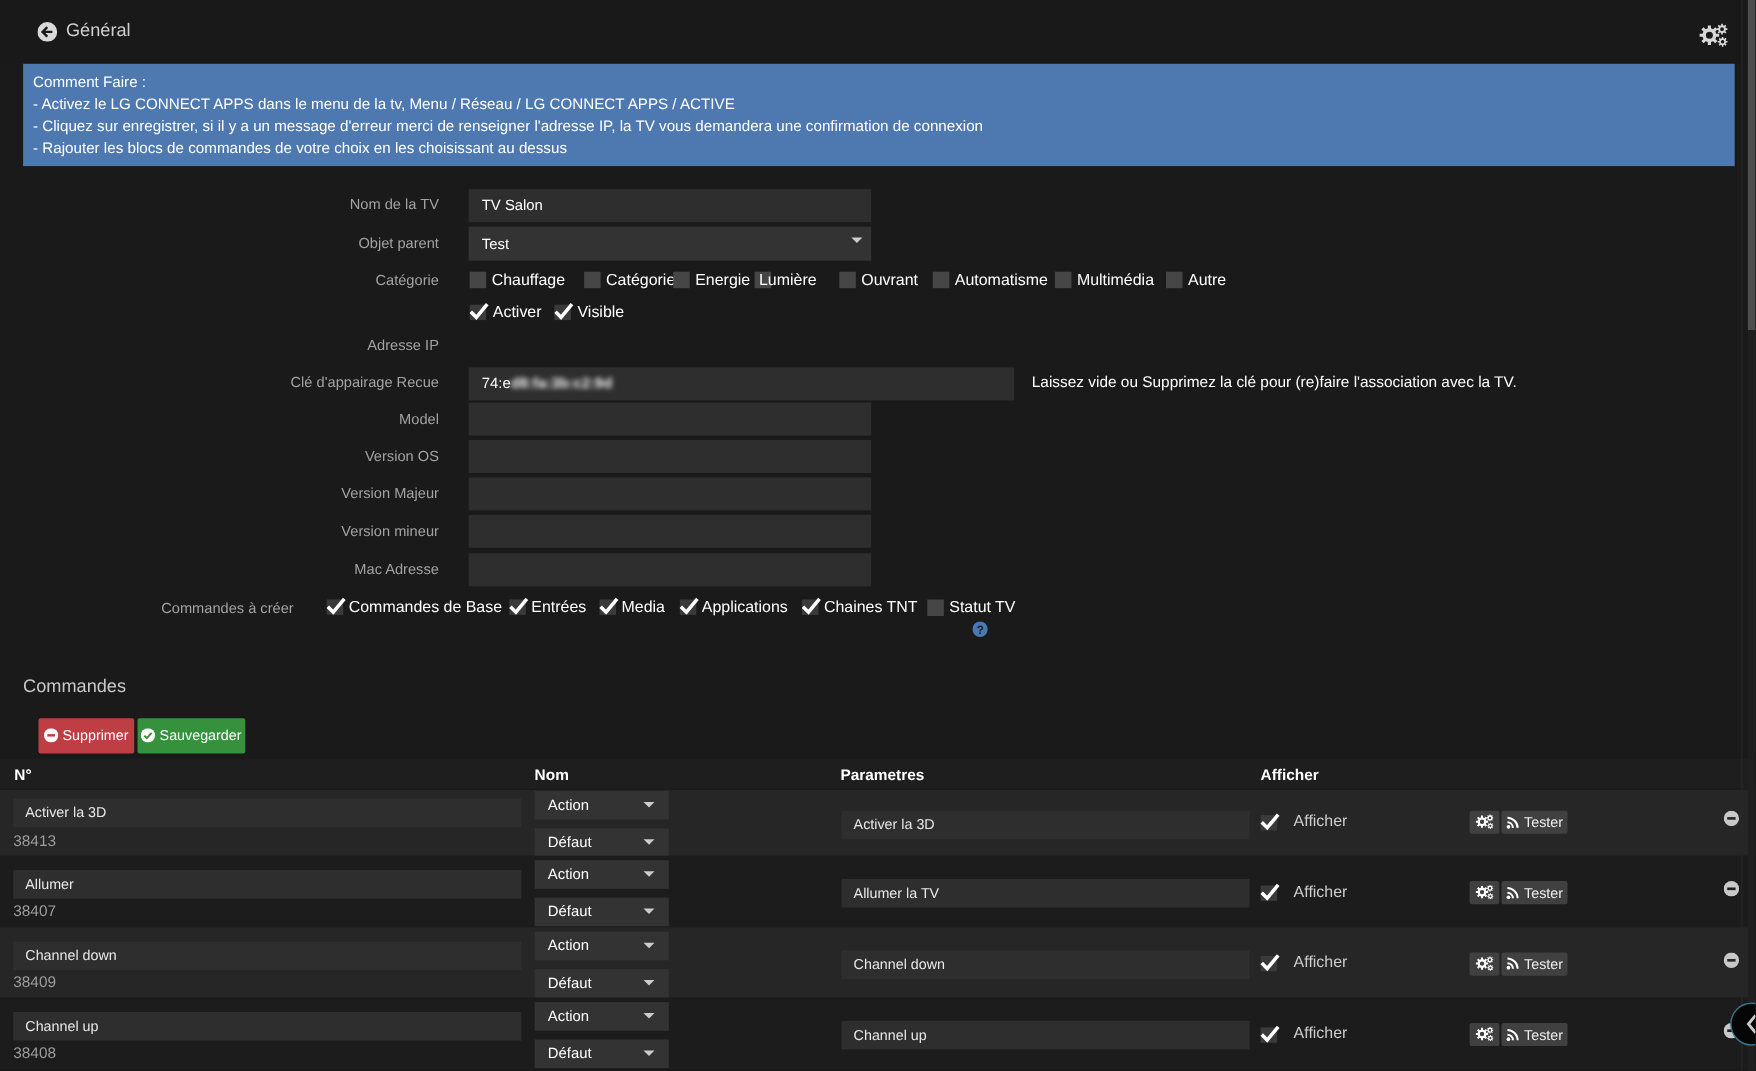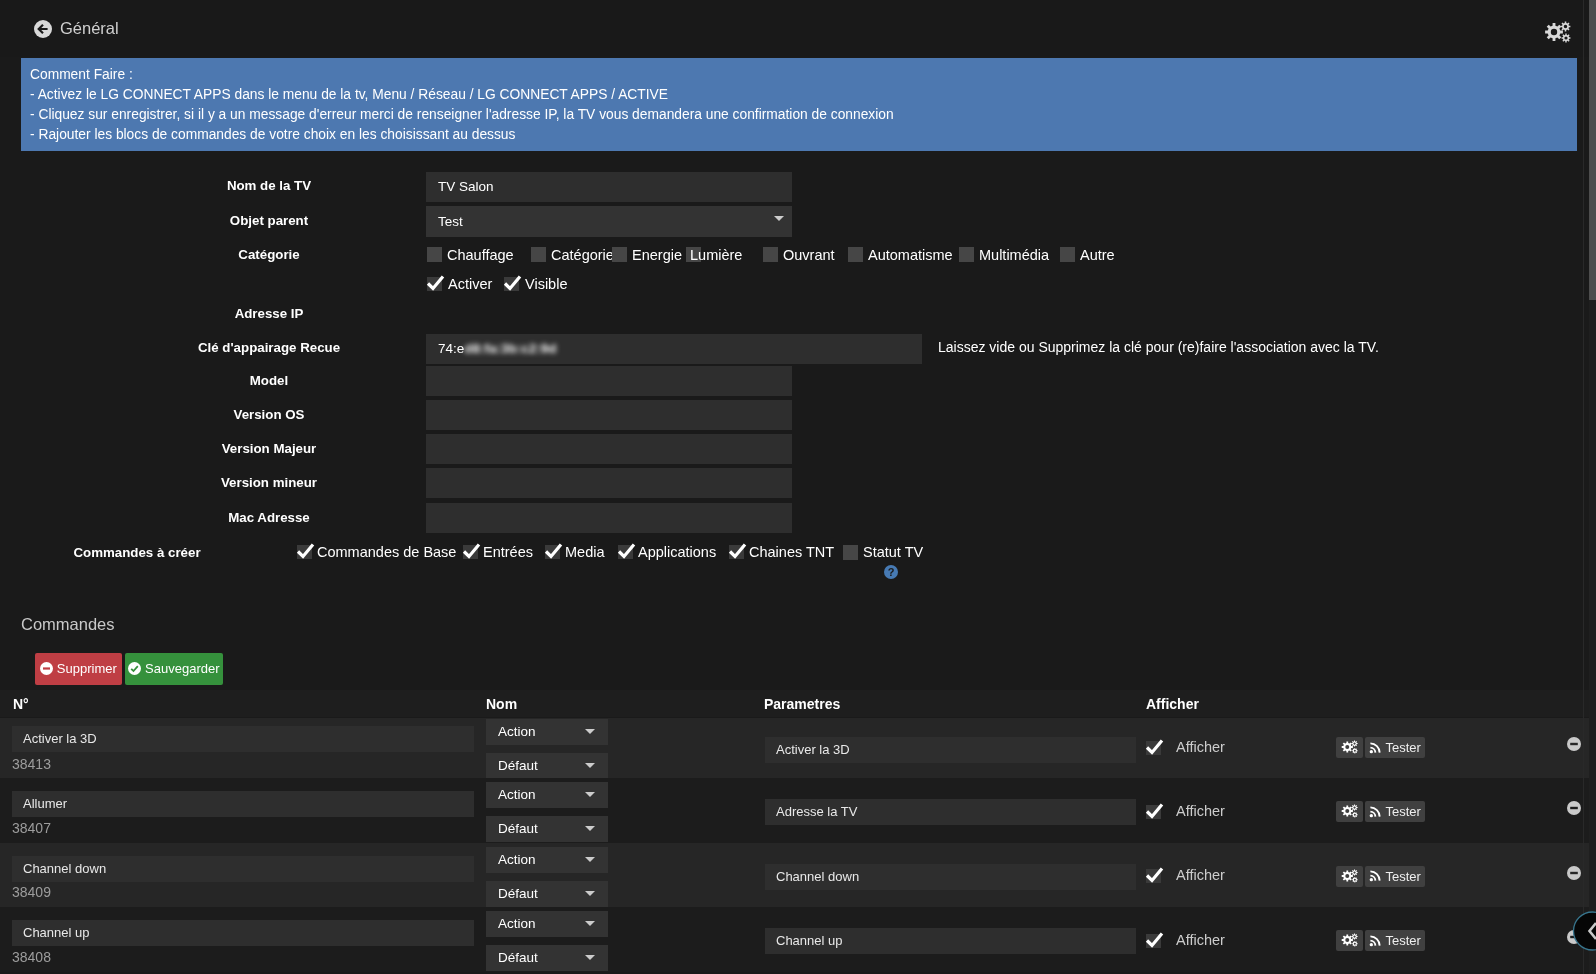--- a/index.html
+++ b/index.html
@@ -4,22 +4,22 @@
 <style>
   * { margin:0; padding:0; box-sizing:border-box; }
   html,body { width:1596px; height:974px; overflow:hidden; background:#1a1a1a;
     font-family:"Liberation Sans", sans-serif; }
   .abs { position:absolute; }
   #page { position:relative; width:1596px; height:974px; background:#1a1a1a; }
   .topbar { position:absolute; left:0; top:0; width:1596px; height:57px; background:#191919; }
   .title { position:absolute; left:60px; top:19px; font-size:16.5px; color:#cfcfcf; }
   .bluebox { position:absolute; left:21px; top:58px; width:1556px; height:93px;
     background:#4d78b0; color:#fff; font-size:13.8px; padding:7px 9px; line-height:20px; }
-  .lbl { position:absolute; width:260px; text-align:center; font-weight:bold;
-    font-size:13.3px; color:#ffffff; }
+  .lbl { position:absolute; width:260px; text-align:right; font-weight:normal;
+    font-size:13.3px; color:#a3a3a3; }
   .inp { position:absolute; left:426px; width:366px; height:30px; background:#2e2e2e;
     color:#fff; font-size:13.5px; line-height:30px; padding-left:12px; }
   .sel { background:#333; }
   .caret { position:absolute; width:0; height:0; border-left:5.5px solid transparent;
     border-right:5.5px solid transparent; border-top:5.5px solid #ccc; }
   .cb { position:absolute; width:15px; height:15px; background:#464646; }
   .cbc { position:absolute; width:15px; height:14px; background:#3a3a3a; }
   .cblab { position:absolute; font-size:14.5px; color:#fff; }
   .check { position:absolute; }
   .idtxt { position:absolute; font-size:14px; color:#9d9d9d; }
@@ -202,21 +202,21 @@
         <circle cx="7" cy="7" r="7" fill="#c9c9c9"></circle>
         <rect x="3.2" y="5.8" width="7.6" height="2.4" fill="#262626"></rect>
       </svg>
       <div class="abs" style="left:0;top:778px;width:1596px;height:64.5px;background:#1c1c1c"></div>
       <div class="rowinp" style="left:12px;top:791px;width:462px">Allumer</div>
       <div class="idtxt" style="left:12px;top:819.5px">38407</div>
       <div class="rowsel" style="left:486px;top:782px">Action</div>
       <div class="caret" style="left:585px;top:792px"></div>
       <div class="rowsel" style="left:486px;top:816px">Défaut</div>
       <div class="caret" style="left:585px;top:826px"></div>
-      <div class="rowinp" style="left:765px;top:799px;width:371px">Adresse la TV</div>
+      <div class="rowinp" style="left:765px;top:799px;width:371px">Allumer la TV</div>
       <div class="cbc" style="left:1146px;top:804.5px"></div>
       <svg class="check" style="left:1145px;top:800.5px" width="19" height="19" viewBox="0 0 19 19">
         <path d="M2 10.5 L7 15.5 L17 3.5" stroke="#fff" stroke-width="3.2" fill="none"></path>
       </svg>
       <div class="cblab" style="left:1176px;top:802.5px;color:#ccc;font-size:14.5px">Afficher</div>
       <div class="btngray" style="left:1336px;top:801px;width:27px"><svg style="margin:3px 0 0 5px" width="17" height="14" viewBox="0 0 27 22" fill="#fff">
           <use href="#cogs"></use>
         </svg></div>
       <div class="btngray" style="left:1365px;top:801px;width:60px;color:#eee;font-size:13px;line-height:21px;text-align:center"><svg style="vertical-align:-1.5px" width="13" height="13" viewBox="0 0 14 14">
           <circle cx="2.5" cy="11.5" r="1.8" fill="#fff"></circle>

